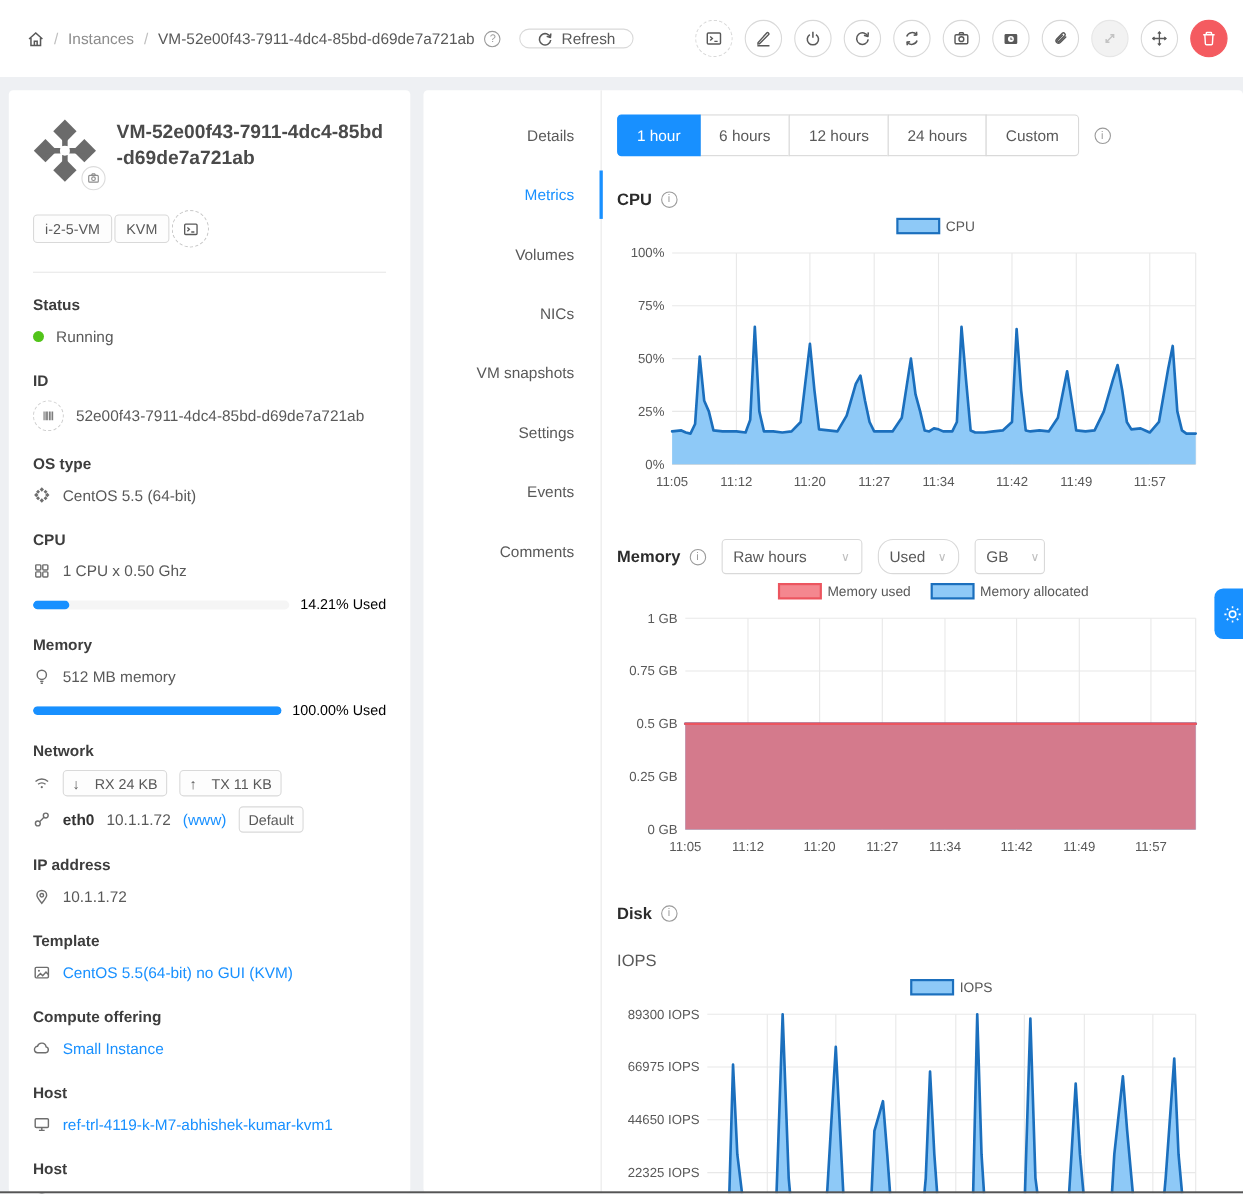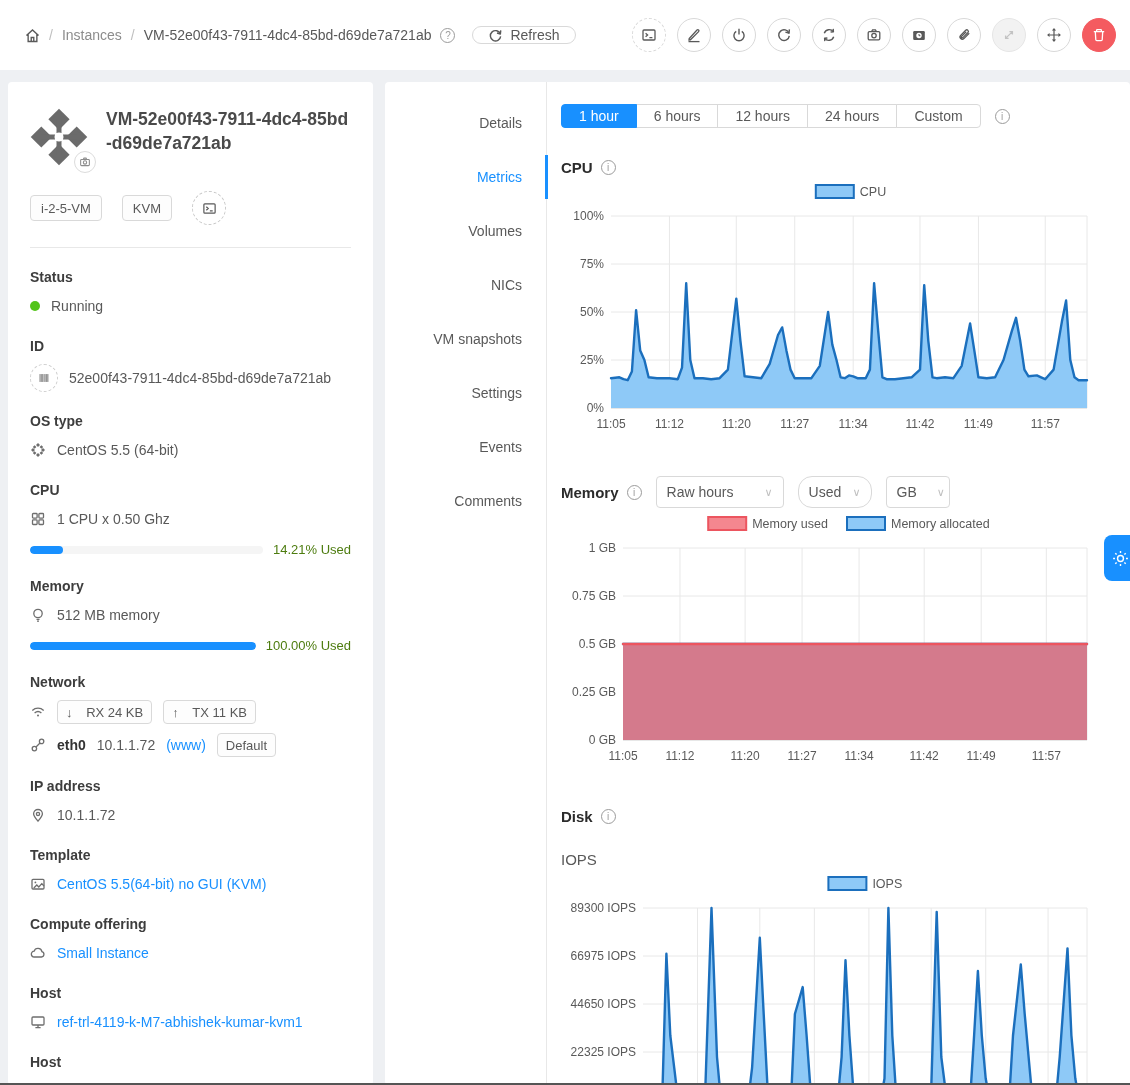--- a/index.html
+++ b/index.html
@@ -35,55 +35,55 @@
   .card { background:#fff; border-radius:4px; }
   .vm-card { width:365px; padding:26px 22px; overflow:hidden; flex:0 0 auto; }
   .main-card { width:745px; display:flex; flex:0 0 auto; overflow:hidden; }
   
   .vm-head { display:flex; gap:16px; }
   .logo-wrap { position:relative; width:60px; flex:0 0 auto; }
   .cam-badge { position:absolute; right:-6px; bottom:-4px; width:22px; height:22px;
       border-radius:50%; background:#fff; border:1px solid #dcdcdc; color:#8c8c8c;
       display:flex; align-items:center; justify-content:center; }
   .vm-title { font-size:17.5px; color:#4a4a4a; line-height:1.35; word-break:break-all; }
-  .tag-row { display:flex; align-items:center; gap:20px; margin-top:22px;text-align:center; }
+  .tag-row { display:flex; align-items:center; gap:2px; margin-top:22px;text-align:center; }
   .tag { height:26px; display:inline-flex; align-items:center; padding:0 10px;
          border:1px solid #d9d9d9; border-radius:4px; background:#fdfdfd;
          color:#595959; font-size:13px; }
   .console-round { width:34px; height:34px; border-radius:50%;
          border:1px dashed #c9c9c9; background:#fff; color:#595959;
          display:flex; align-items:center; justify-content:center; cursor:pointer; }
   hr.div { border:none; border-top:1px solid #e8e8e8; margin:22px 0 2px; }
   .sec-label { font-weight:bold; color:#3d3d3d; margin-top:21px; margin-bottom:10px; }
   .val-row { display:flex; align-items:center; gap:11px; color:#595959; min-height:22px; }
   .dot { width:10px; height:10px; border-radius:50%; background:#52c41a; flex:0 0 auto; }
   .id-circle { width:28px; height:28px; border-radius:50%; border:1px dashed #cfcfcf;
       display:flex; align-items:center; justify-content:center; color:#6e6e6e; flex:0 0 auto; }
   .prog-row { display:flex; align-items:center; gap:10px; margin-top:12px; }
   .prog-track { flex:1; height:8px; border-radius:4px; background:#f5f5f5; overflow:hidden; }
   .prog-fill { height:100%; border-radius:4px; background:#1890ff; }
-  .prog-label { color:#4d7c0f; font-size:13px; white-space:nowrap; }
+  .prog-label { color:#000000; font-size:13px; white-space:nowrap; }
   .chip { display:inline-flex; align-items:center; gap:5px; height:24px; padding:0 8px;
       border:1px solid #d9d9d9; border-radius:4px; background:#fdfdfd;
       font-size:13px; color:#595959; }
   .nic-name { font-weight:bold; color:#333; }
   a.lnk, .lnk { color:#1890ff; text-decoration:none; cursor:pointer; }
   .gicon { color:#6e6e6e; flex:0 0 auto; }
   
   .nav { width:162px; border-right:1px solid #e8e8e8; padding-top:14px; flex:0 0 auto; }
   .nav-item { position:relative; height:54px; display:flex; align-items:center;
       justify-content:flex-end; padding-right:24px; color:#595959; cursor:pointer; }
   .nav-item.active { color:#1890ff; }
   .nav-item.active::after { content:""; position:absolute; right:-2px; top:5px;
       bottom:5px; width:3px; background:#1890ff; }
   
   .metrics { flex:1; padding:22px 0 0 14px; overflow:hidden; }
   .range-row { display:flex; align-items:center; gap:14px; }
   .range-group { display:flex; }
-  .range-btn { height:24px; padding:0 17px; background:#fff; border:1px solid #d9d9d9;
+  .range-btn { height:38px; padding:0 17px; background:#fff; border:1px solid #d9d9d9;
       color:#595959; font-size:14px; margin-left:-1px; cursor:pointer;
       display:flex; align-items:center; }
   .range-btn:first-child { border-radius:4px 0 0 4px; margin-left:0; }
   .range-btn:last-child { border-radius:0 4px 4px 0; }
   .range-btn.active { background:#1890ff; border-color:#1890ff; color:#fff; position:relative; }
   .chart-head { display:flex; align-items:center; gap:8px; margin-top:31px; }
   .chart-title { font-weight:bold; color:#2b2b2b; font-size:15px; }
   .sub-title { color:#595959; font-size:15px; margin-top:26px; }
   .select { height:32px; border:1px solid #d9d9d9; border-radius:4px; background:#fff;
       display:inline-flex; align-items:center; justify-content:space-between;

